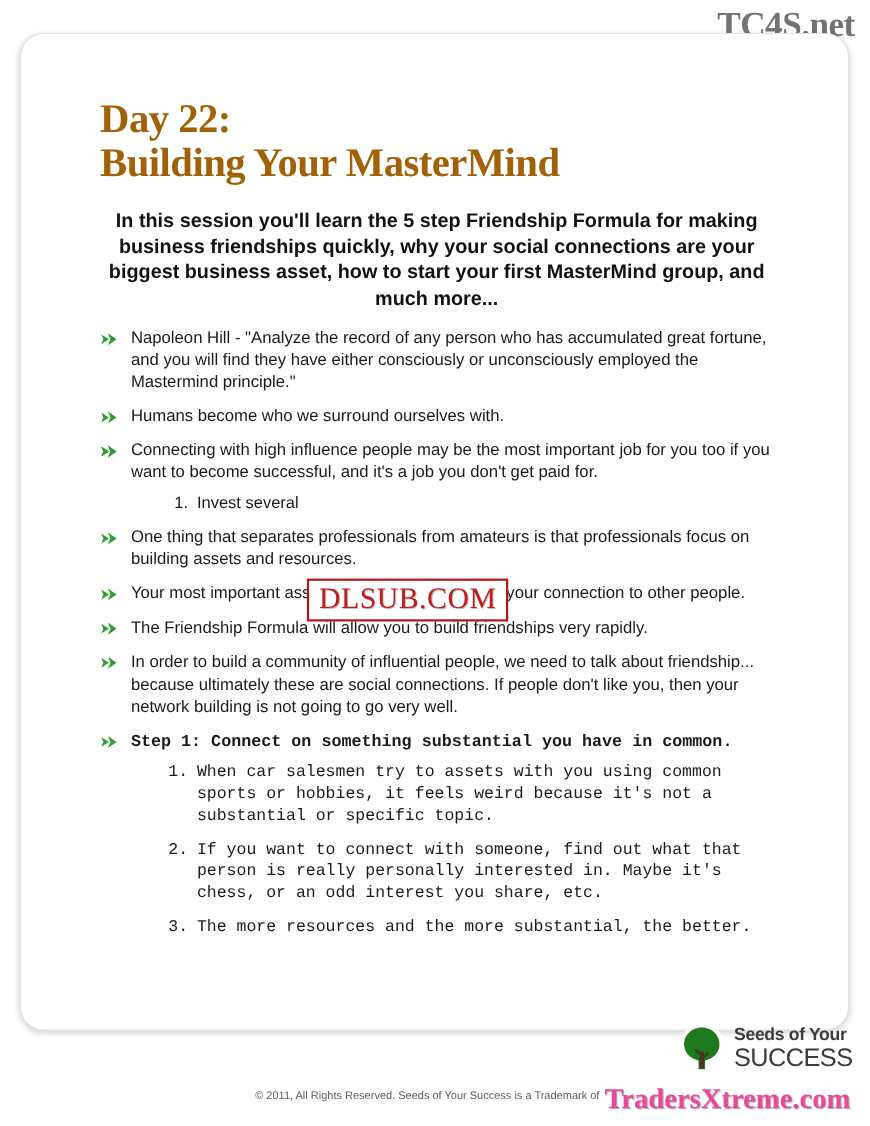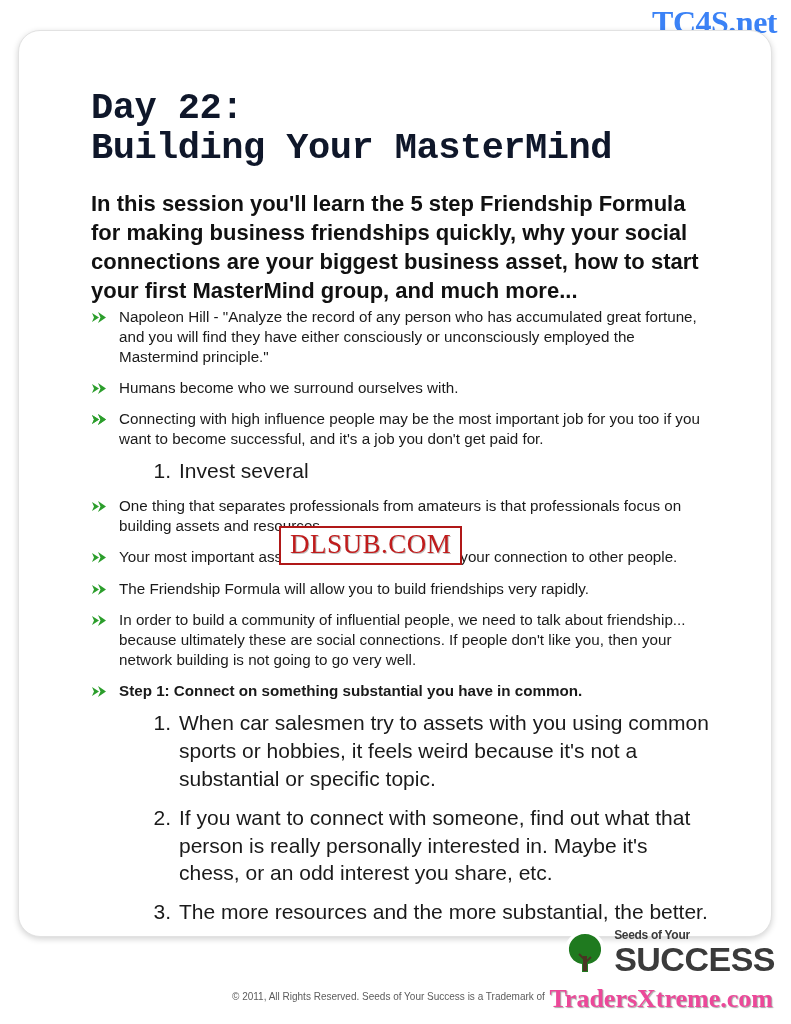--- a/index.html
+++ b/index.html
@@ -32,21 +32,21 @@
   }
 
   
   .site-tag {
     position: absolute;
     top: 4px;
     right: 14px;
     font-family: "Liberation Serif", serif;
     font-weight: bold;
     font-size: 32px;
-    color: #3b82f6;
+    color: #737373;
     letter-spacing: -0.5px;
     text-shadow: 1px 1px 0 #ffffff;
   }
 
   
   .card {
     position: absolute;
     left: 18px;
     top: 30px;
     width: 752px;
@@ -60,55 +60,57 @@
 
   .content {
     position: absolute;
     left: 72px;
     top: 58px;
     width: 620px;
   }
 
   h1.title {
     margin: 0;
-    font-family: Liberation Mono, monospace;
+    font-family: Liberation Serif, serif;
     font-weight: bold;
     font-size: 37px;
     line-height: 1.08;
-    color: #0f172a;
+    color: #a16207;
     letter-spacing: -0.5px;
   }
   h1.title .line2 {
     display: block;
   }
 
   .lede {
-    margin: 20px 0 2px 0;
-    font-weight: bold;
-    font-size: 22px;
+    margin: 20px 0 14px 0;
+    font-weight: bold;
+    font-size: 18px;
     line-height: 1.32;
     color: #111111;
     width: 612px;
+    text-align: center;
   }
 
   ul.bullets {
     list-style: none;
     margin: 0;
     padding: 0;
   }
   ul.bullets > li {
     position: relative;
     padding-left: 28px;
     margin-bottom: 11px;
     font-size: 15.2px;
     line-height: 1.32;
     color: #1a1a1a;
   }
   ul.bullets > li.bold-item {
     font-weight: bold;
+    font-family: Liberation Mono, monospace;
   }
   .arrow-icon {
     position: absolute;
     left: 0;
     top: 3px;
     width: 16px;
     height: 15px;
     display: block;
   }
 
@@ -116,21 +118,21 @@
     list-style: none;
     counter-reset: subitem;
     margin: 8px 0 2px 0;
     padding: 0 0 0 30px;
   }
   ol.sub > li {
     counter-increment: subitem;
     position: relative;
     padding-left: 30px;
     margin-bottom: 11px;
-    font-size: 21px;
+    font-size: 15px;
     line-height: 1.33;
     font-weight: normal;
     color: #1a1a1a;
   }
   ol.sub > li::before {
     content: counter(subitem) ".";
     position: absolute;
     left: 0;
     top: 0;
     width: 22px;
@@ -169,28 +171,28 @@
     gap: 6px;
     z-index: 6;
   }
   .logo-text {
     line-height: 1;
     color: #3b3b3b;
     text-align: left;
   }
   .logo-text .l1 {
     display: block;
-    font-size: 12px;
+    font-size: 16px;
     font-weight: bold;
     letter-spacing: -0.3px;
   }
   .logo-text .l2 {
     display: block;
-    font-size: 34px;
-    font-weight: bold;
+    font-size: 23px;
+    font-weight: normal;
     letter-spacing: -0.5px;
     margin-top: 1px;
   }
 
   
   .footer {
     position: absolute;
     left: 0;
     right: 0;
     bottom: 0;

